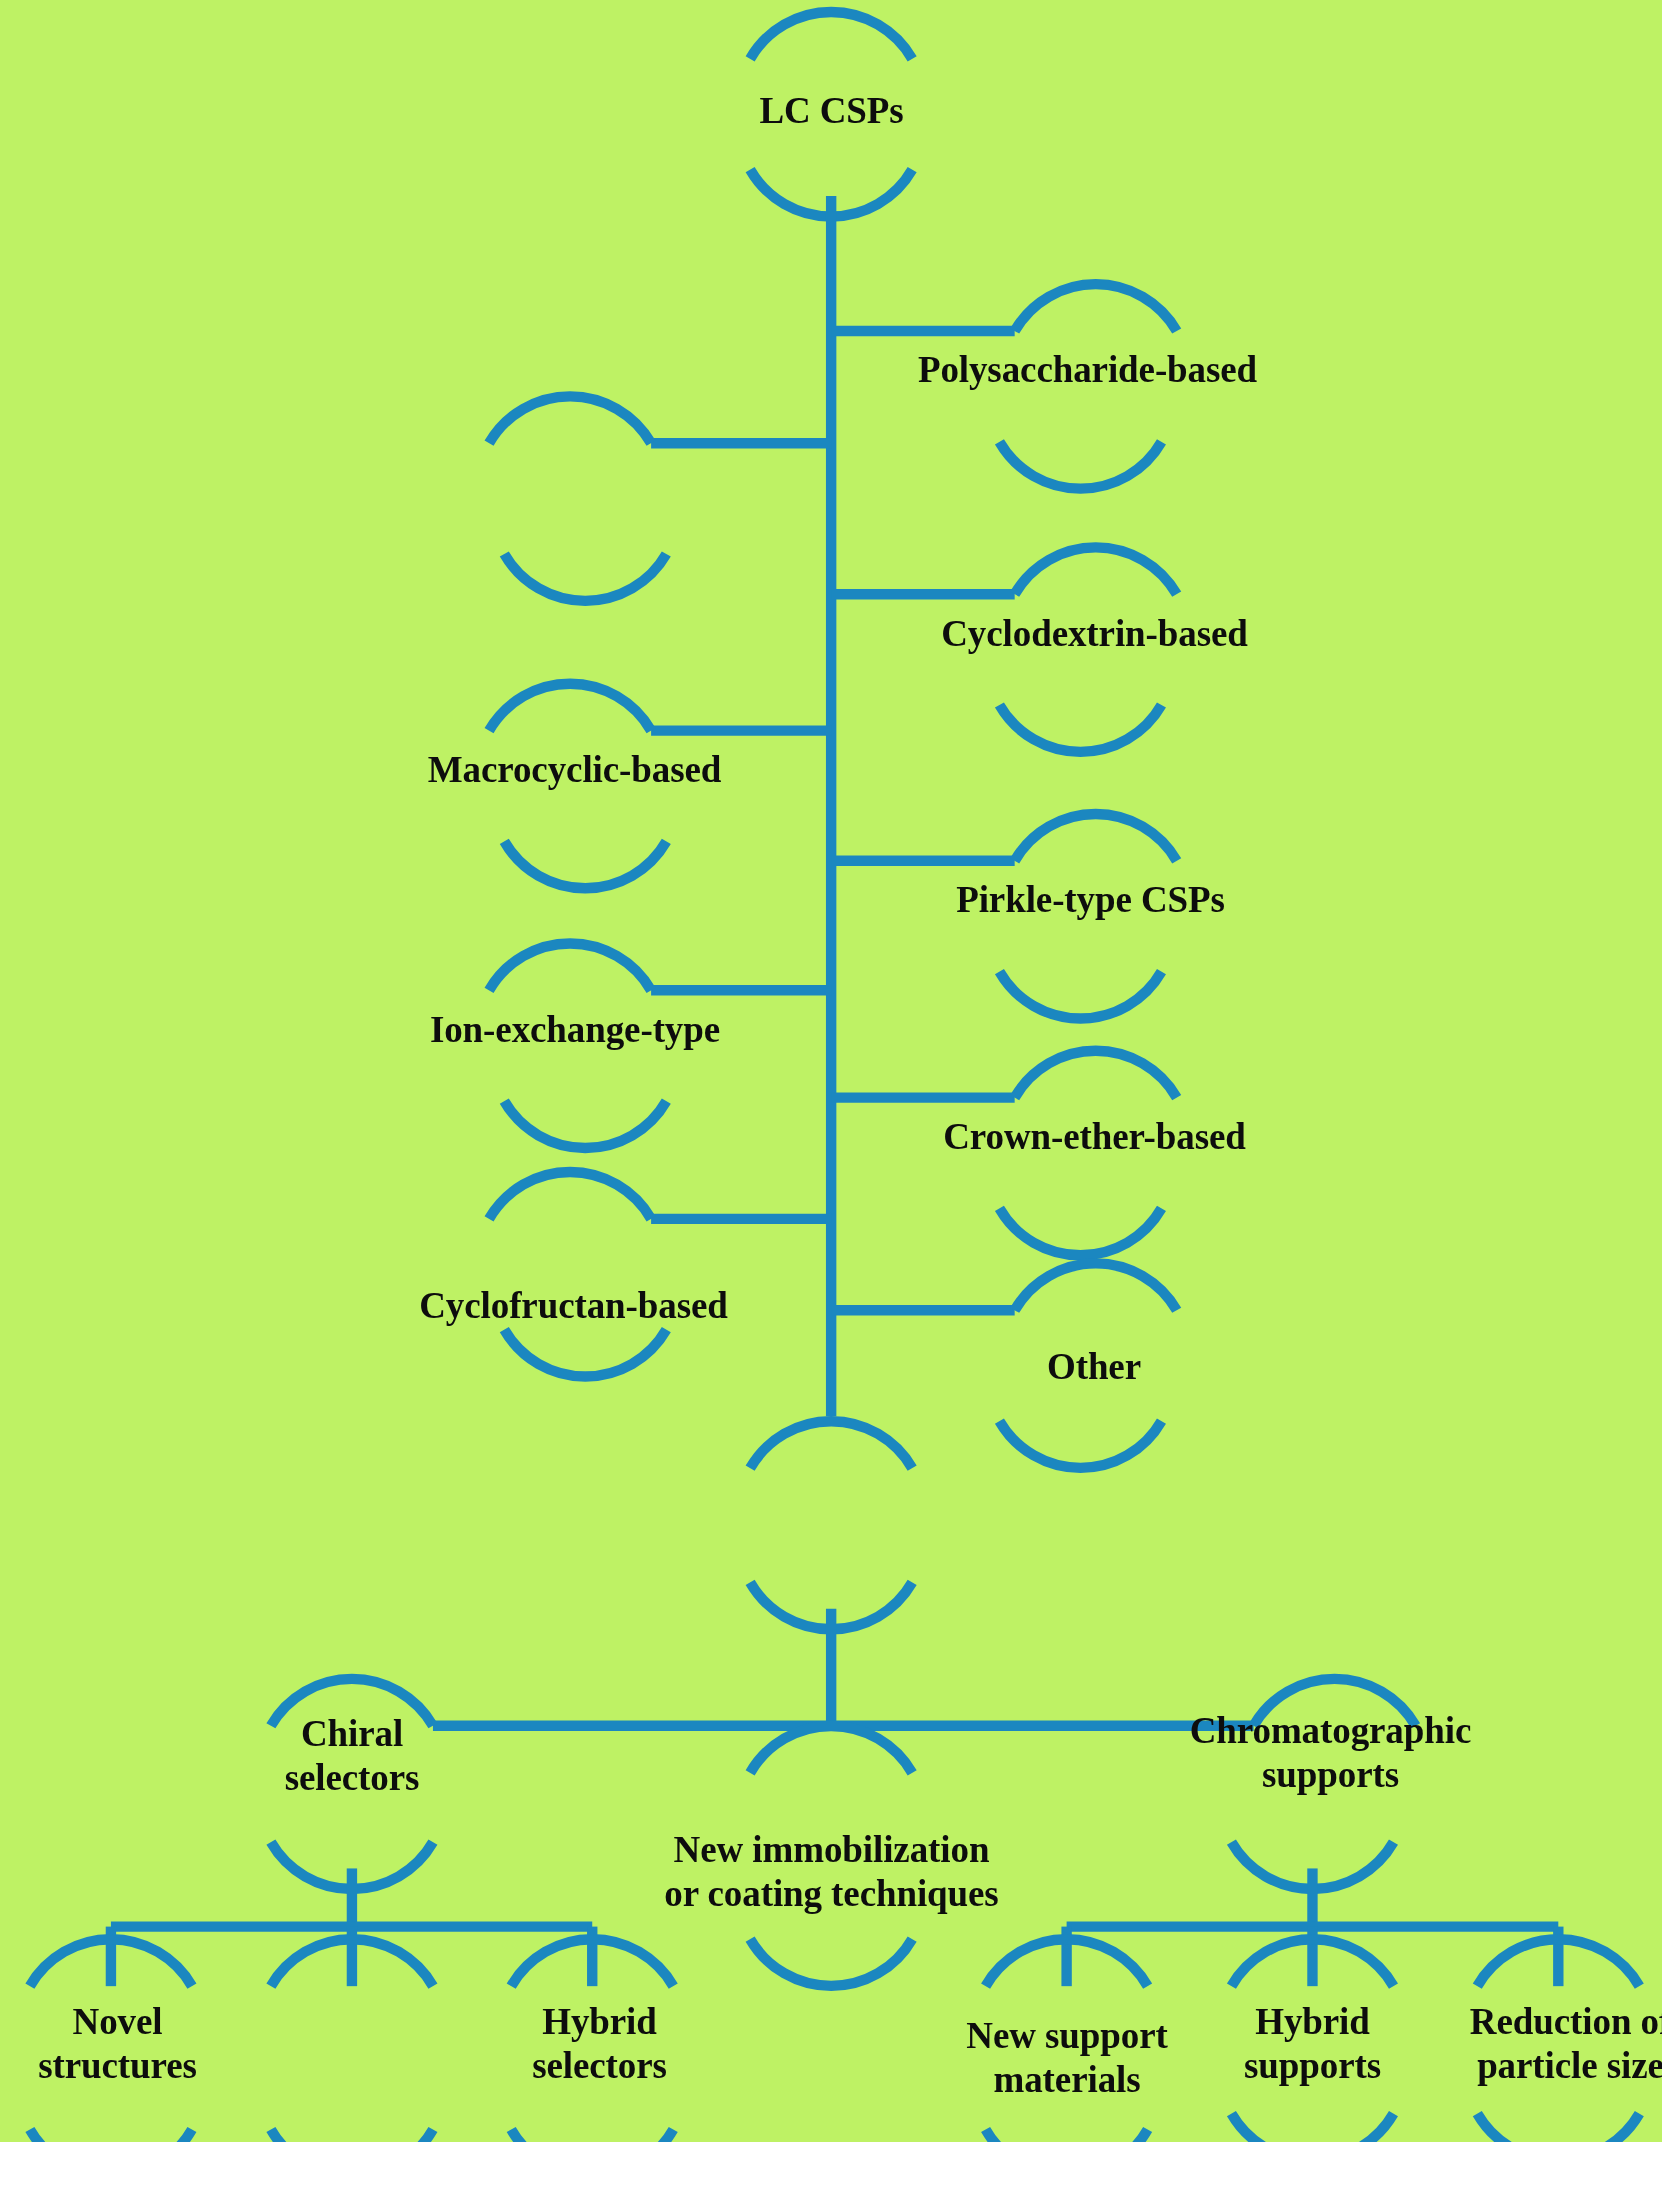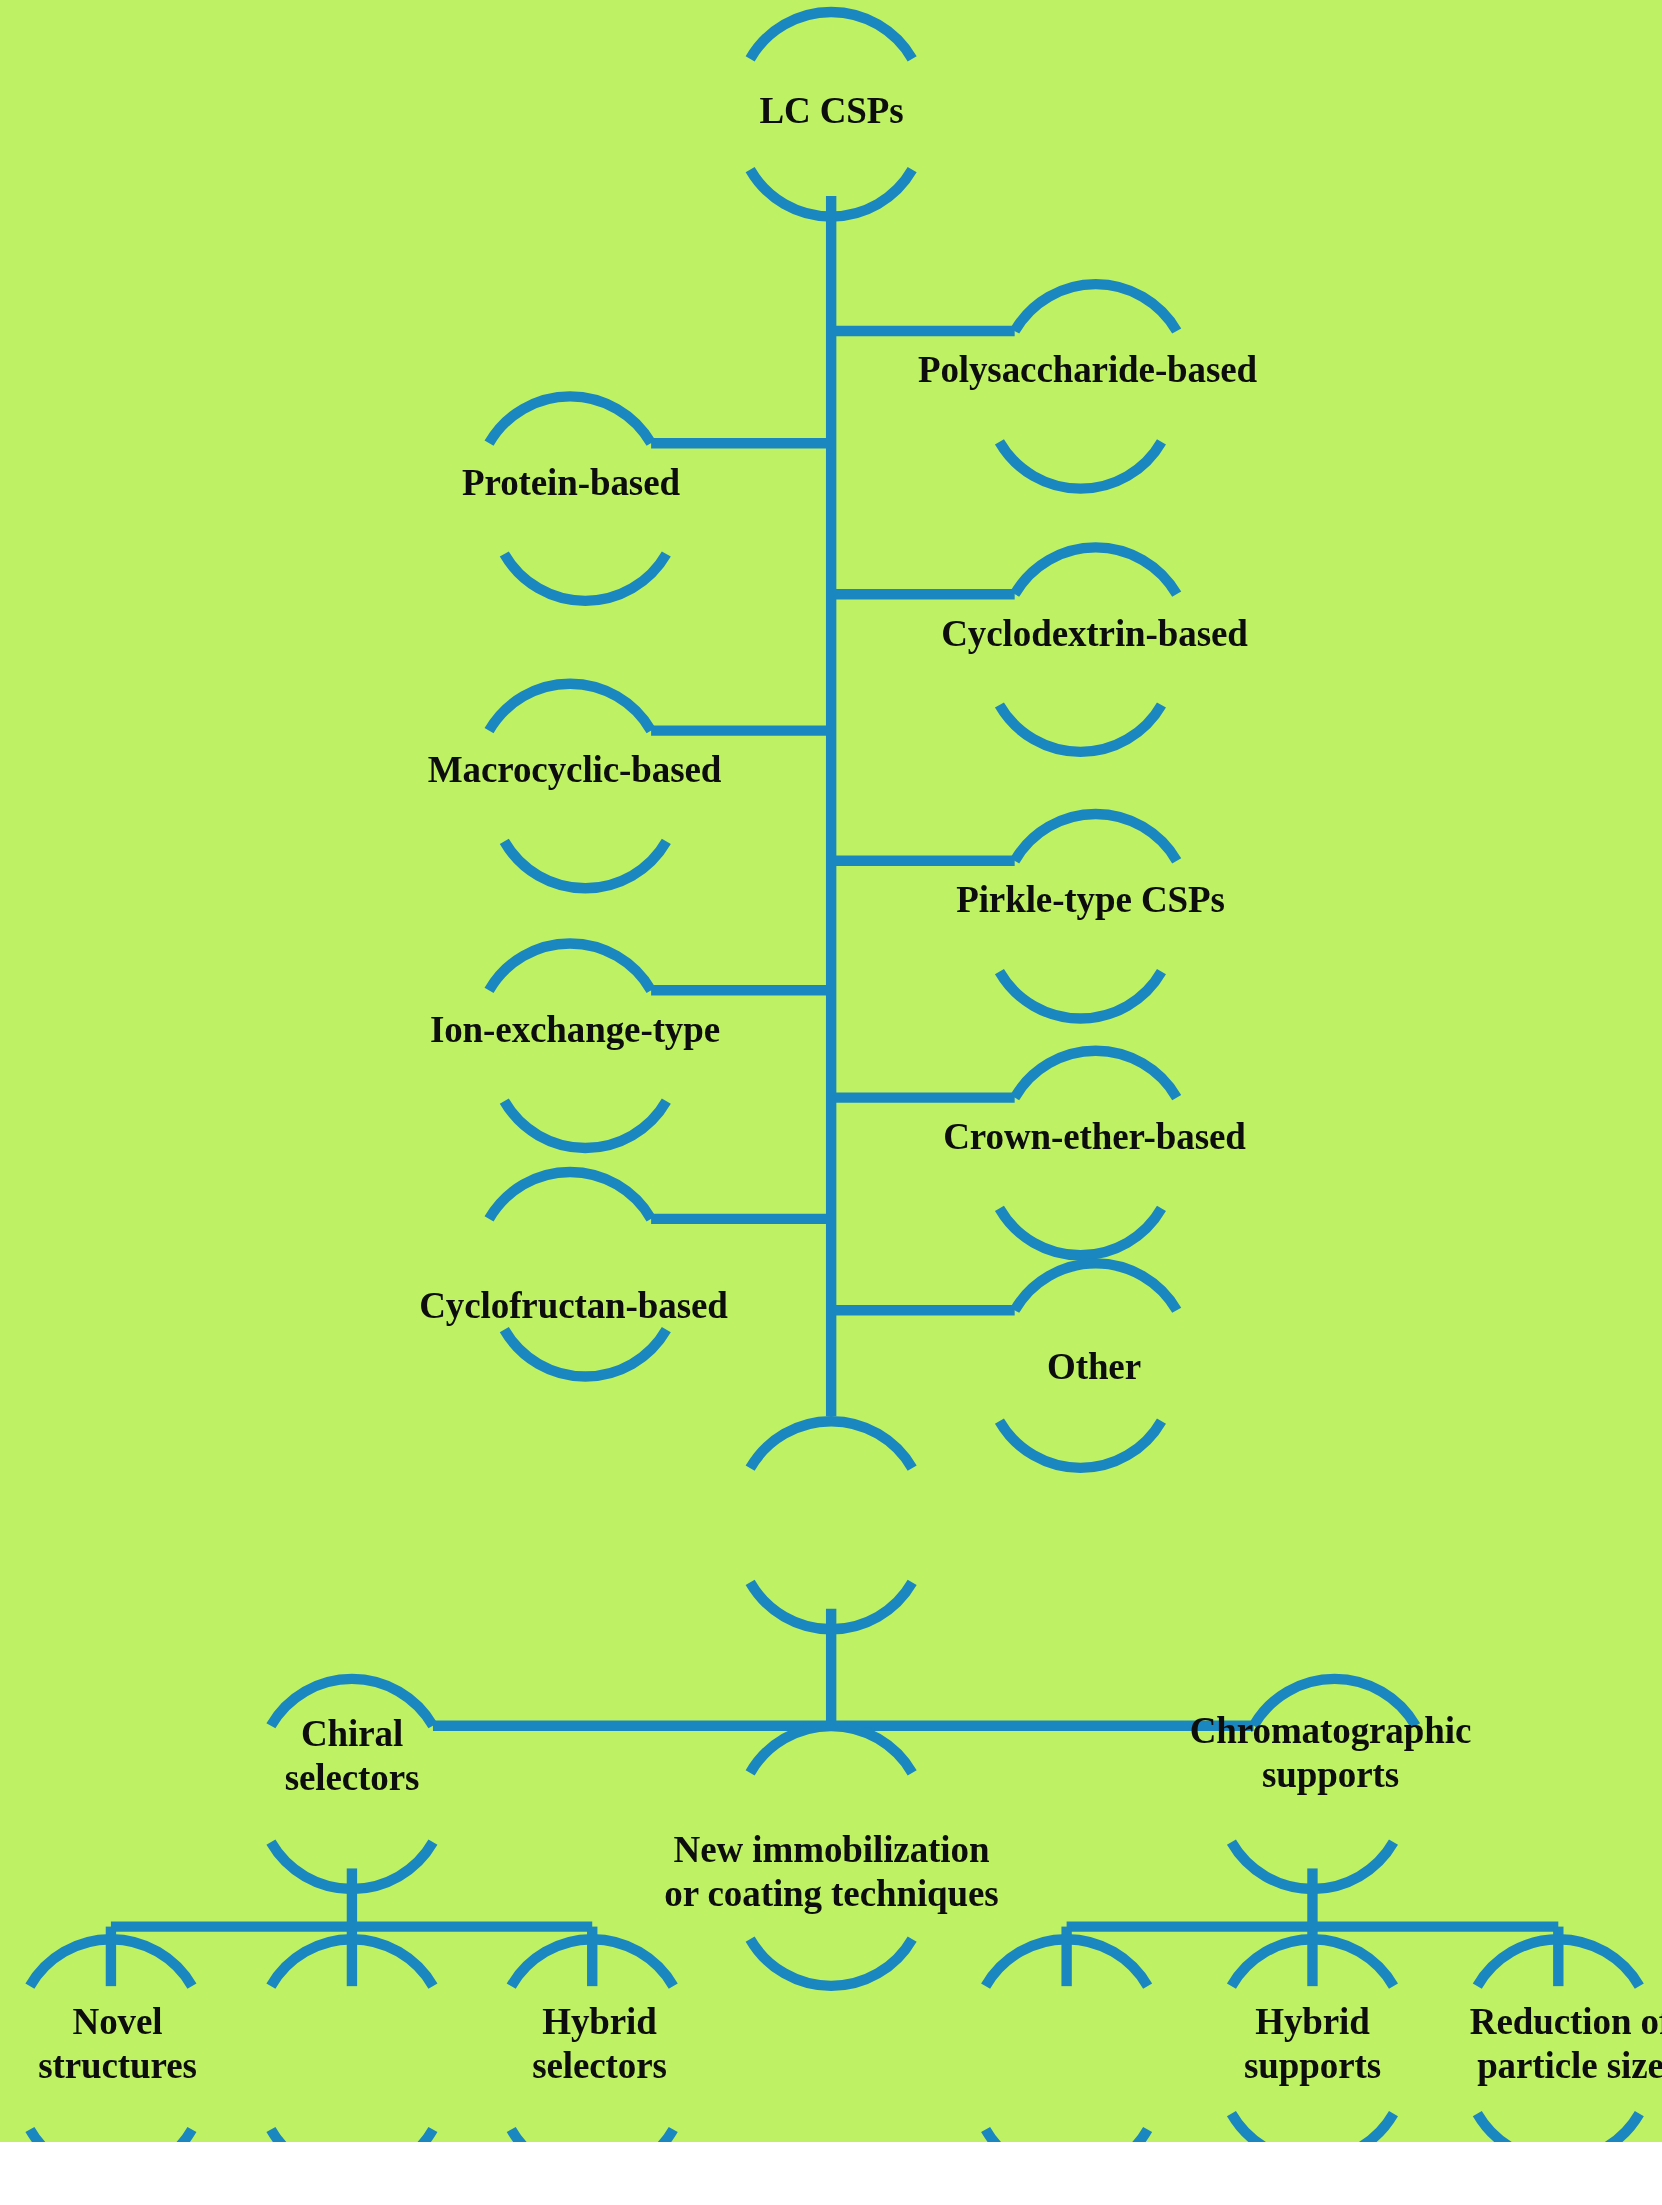--- a/index.html
+++ b/index.html
@@ -135,21 +135,20 @@
       <path class="arc" d="M2133 2868 A135 135 0 0 1 2367 2868" stroke-width="15"></path>
       <path class="arc" d="M2133 3052 A135 135 0 0 0 2367 3052" stroke-width="15"></path>
 
     </g>
   </svg>
 
   <div class="node-label" style="left:693px; top:89px; width:277px; font-size:37px;">LC CSPs</div>
 
   <div class="node-label" style="left:845px; top:348px; width:485px; font-size:37px;">Polysaccharide-based</div>
 
-  <div class="node-label" style="left:360px; top:461px; width:422px; font-size:37px;">Protein-based</div>
 
   <div class="node-label" style="left:852px; top:612px; width:485px; font-size:37px;">Cyclodextrin-based</div>
 
   <div class="node-label" style="left:346px; top:748px; width:457px; font-size:37px;">Macrocyclic-based</div>
 
   <div class="node-label" style="left:862px; top:878px; width:457px; font-size:37px;">Pirkle-type CSPs</div>
 
   <div class="node-label" style="left:350px; top:1008px; width:450px; font-size:37px;">Ion-exchange-type</div>
 
   <div class="node-label" style="left:852px; top:1115px; width:485px; font-size:37px;">Crown-ether-based</div>
@@ -168,20 +167,22 @@
   <div class="node-label" style="left:1116px; top:1709px; width:429px; font-size:37px;">Chromatographic
 supports</div>
 
   <div class="node-label" style="left:-14px; top:2000px; width:263px; font-size:37px;">Novel
 structures</div>
 
 
   <div class="node-label" style="left:468px; top:2000px; width:263px; font-size:37px;">Hybrid
 selectors</div>
 
+  <div class="node-label" style="left:918px; top:2014px; width:298px; font-size:37px;">New support
+materials</div>
 
   <div class="node-label" style="left:1181px; top:2000px; width:263px; font-size:37px;">Hybrid
 supports</div>
 
   <div class="node-label" style="left:1413px; top:2000px; width:315px; font-size:37px;">Reduction of
 particle size</div>
 
 </div>
 
 

